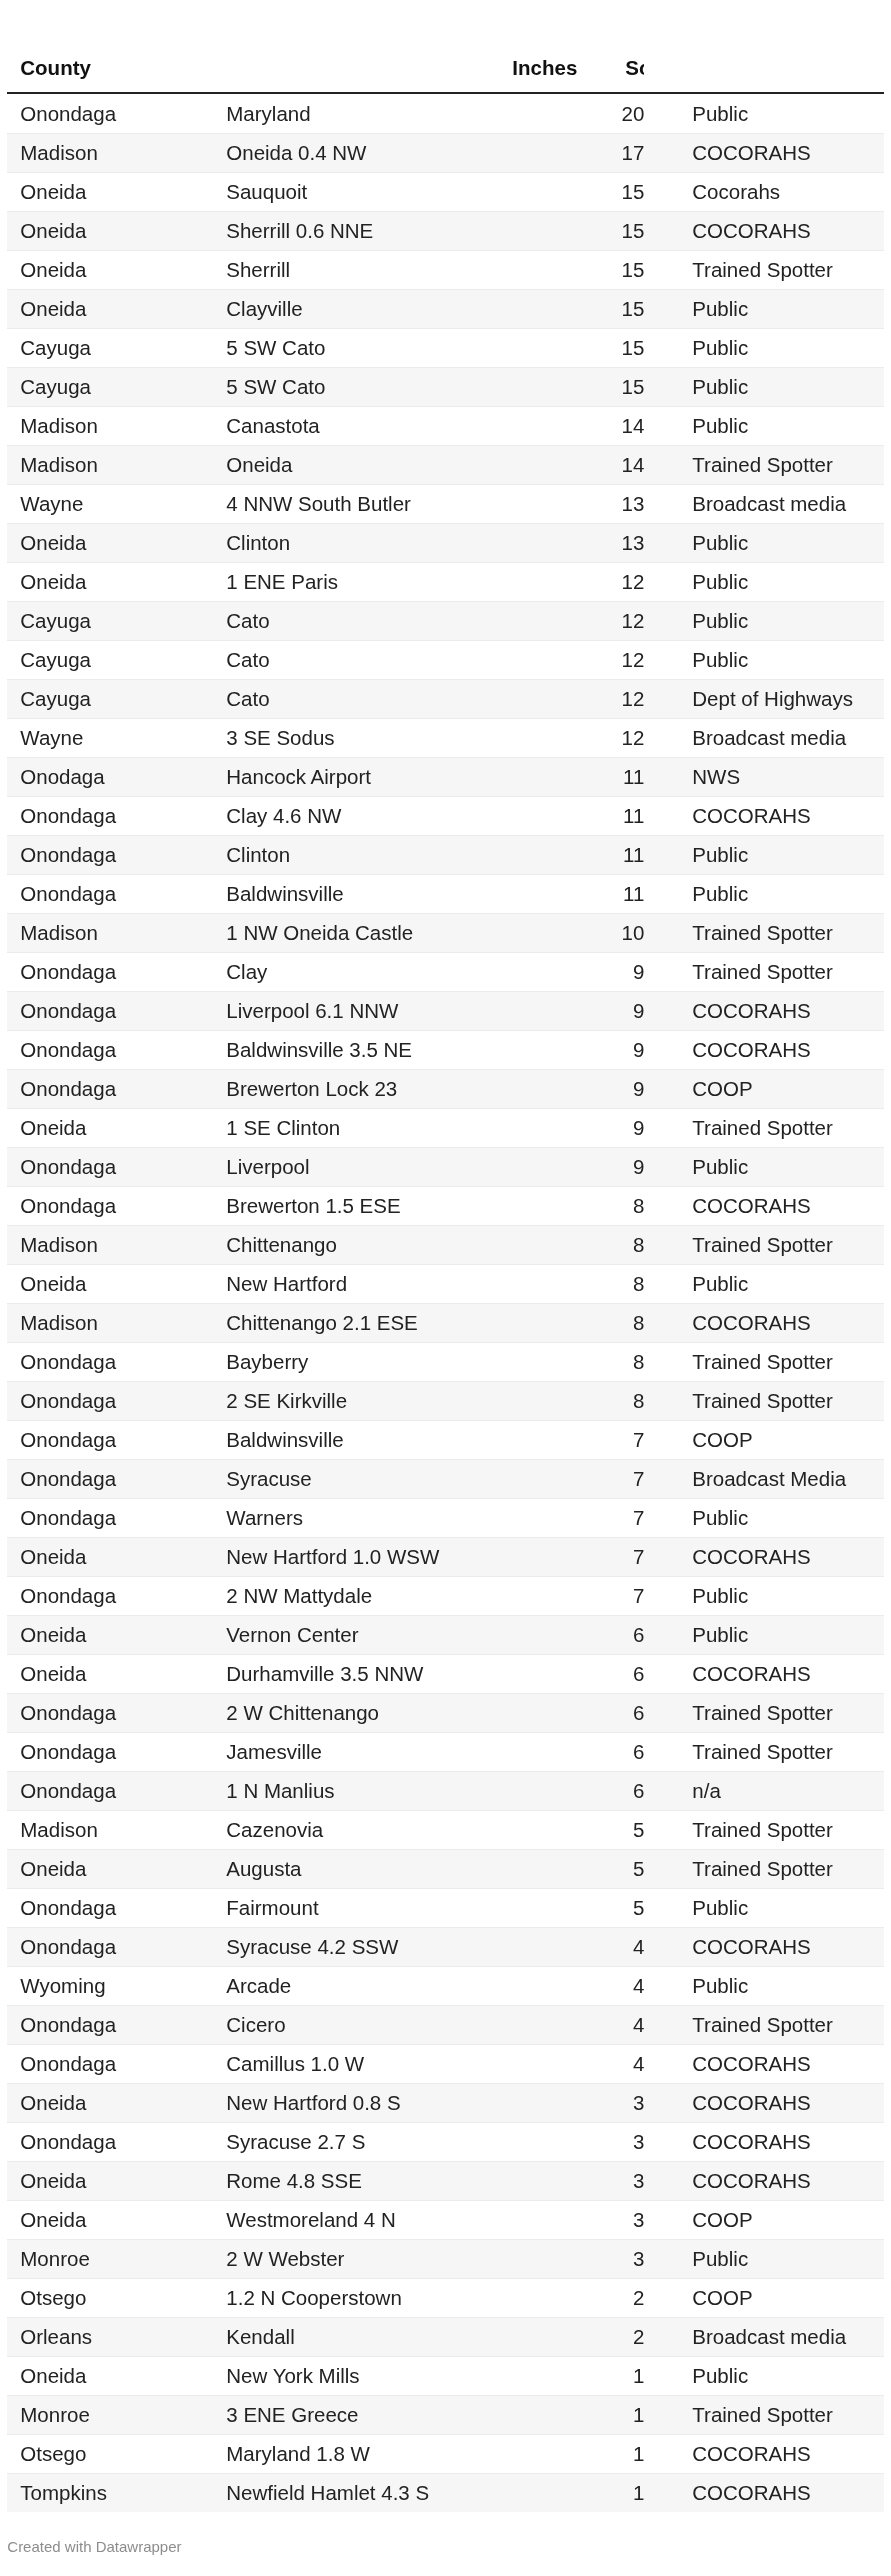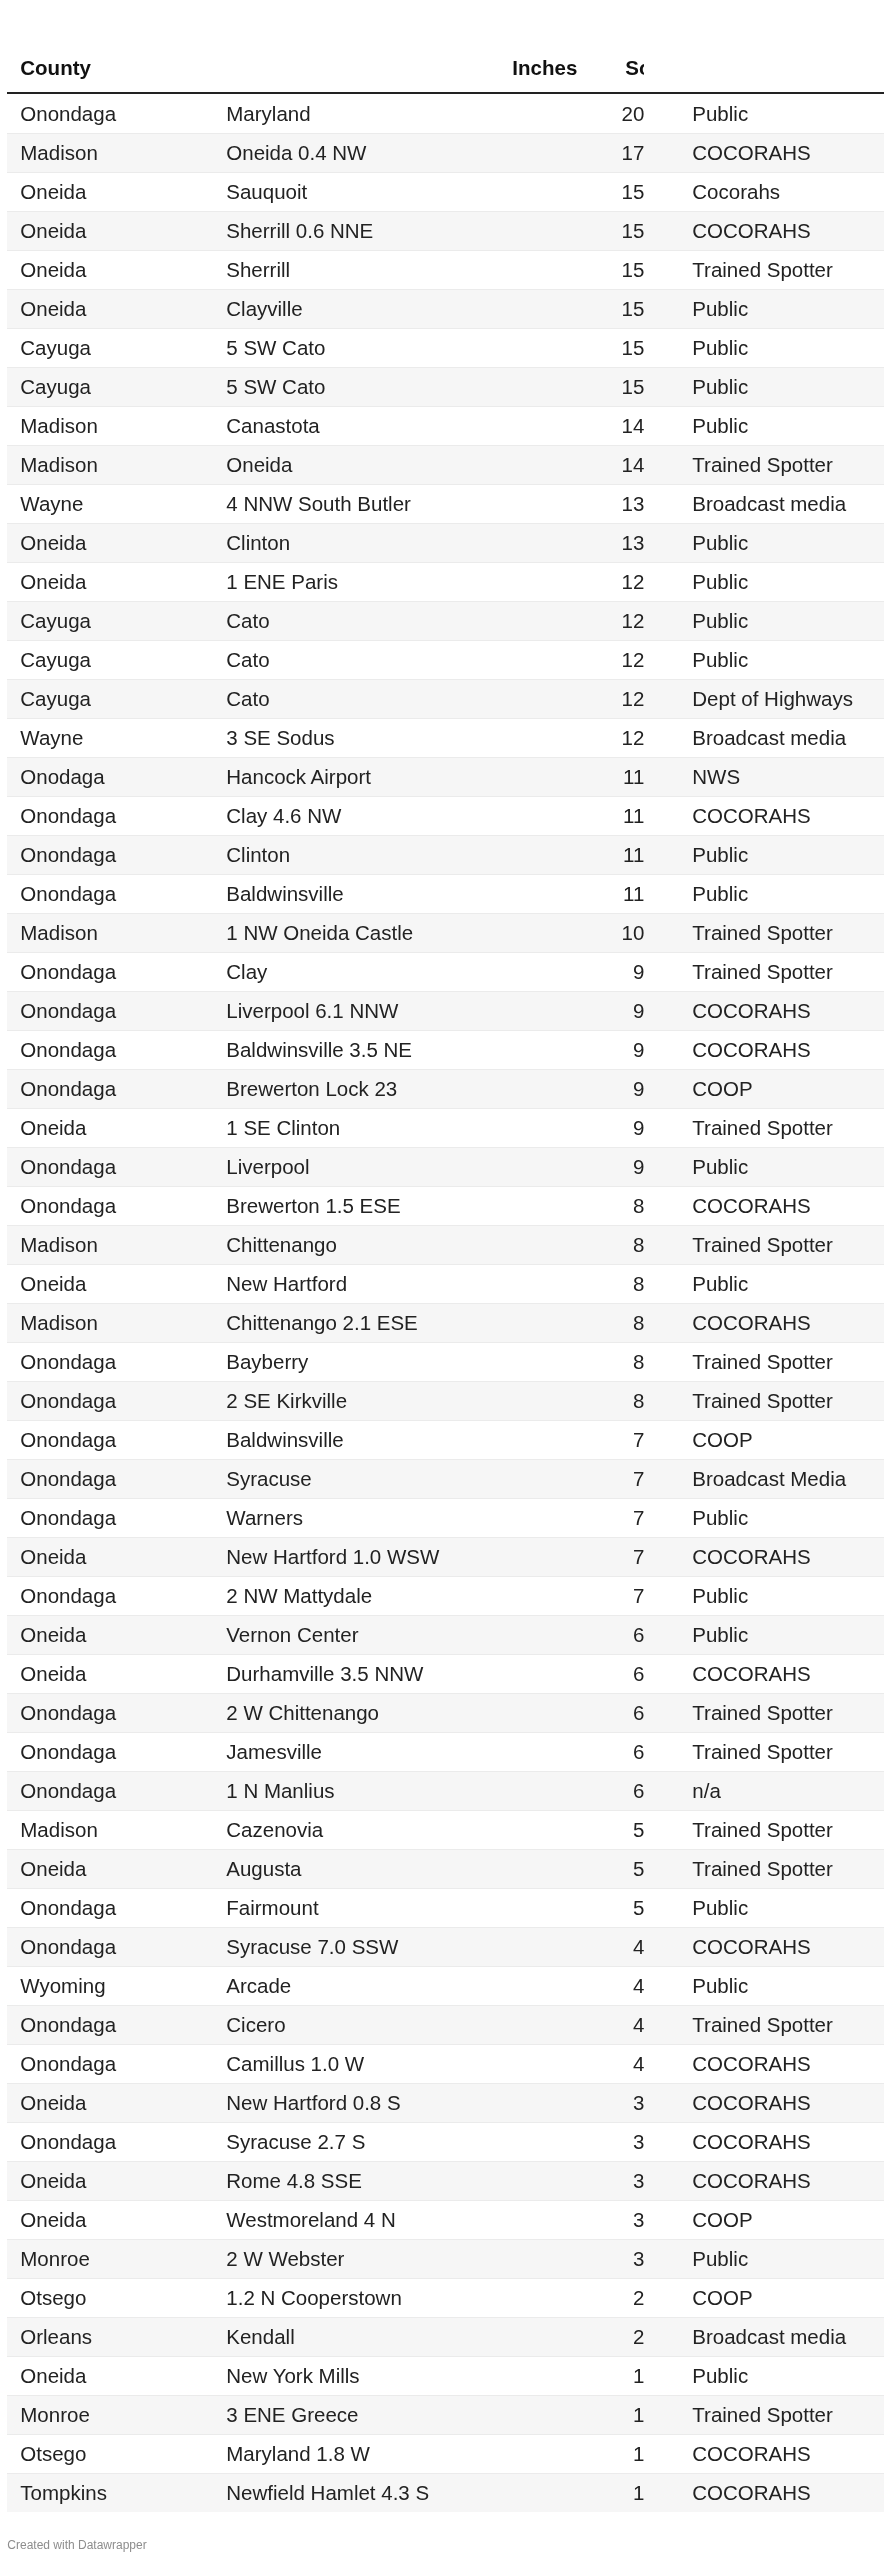--- a/index.html
+++ b/index.html
@@ -54,21 +54,21 @@
     overflow: hidden;
   }
   .c-county { padding-left: 13px; }
   .c-location { padding-left: 0; }
   .c-inches { text-align: right; }
   .c-source { padding-left: 48px; }
   .footer {
     margin: 26px 7.3px 0 7.3px;
   }
   .footer a {
-    font-size: 12px;
+    font-size: 15px;
     color: #8d8d8d;
     text-decoration: none;
     cursor: pointer;
   }
 </style>
 </head>
 <body>
 
 <div class="table-wrap">
   <div class="thead">
@@ -354,21 +354,21 @@
         <div class="cell c-source">Trained Spotter</div>
       </div>
       <div class="row">
         <div class="cell c-county">Onondaga</div>
         <div class="cell c-location">Fairmount</div>
         <div class="cell c-inches">5</div>
         <div class="cell c-source">Public</div>
       </div>
       <div class="row alt">
         <div class="cell c-county">Onondaga</div>
-        <div class="cell c-location">Syracuse 7.0 SSW</div>
+        <div class="cell c-location">Syracuse 4.2 SSW</div>
         <div class="cell c-inches">4</div>
         <div class="cell c-source">COCORAHS</div>
       </div>
       <div class="row">
         <div class="cell c-county">Wyoming</div>
         <div class="cell c-location">Arcade</div>
         <div class="cell c-inches">4</div>
         <div class="cell c-source">Public</div>
       </div>
       <div class="row alt">

